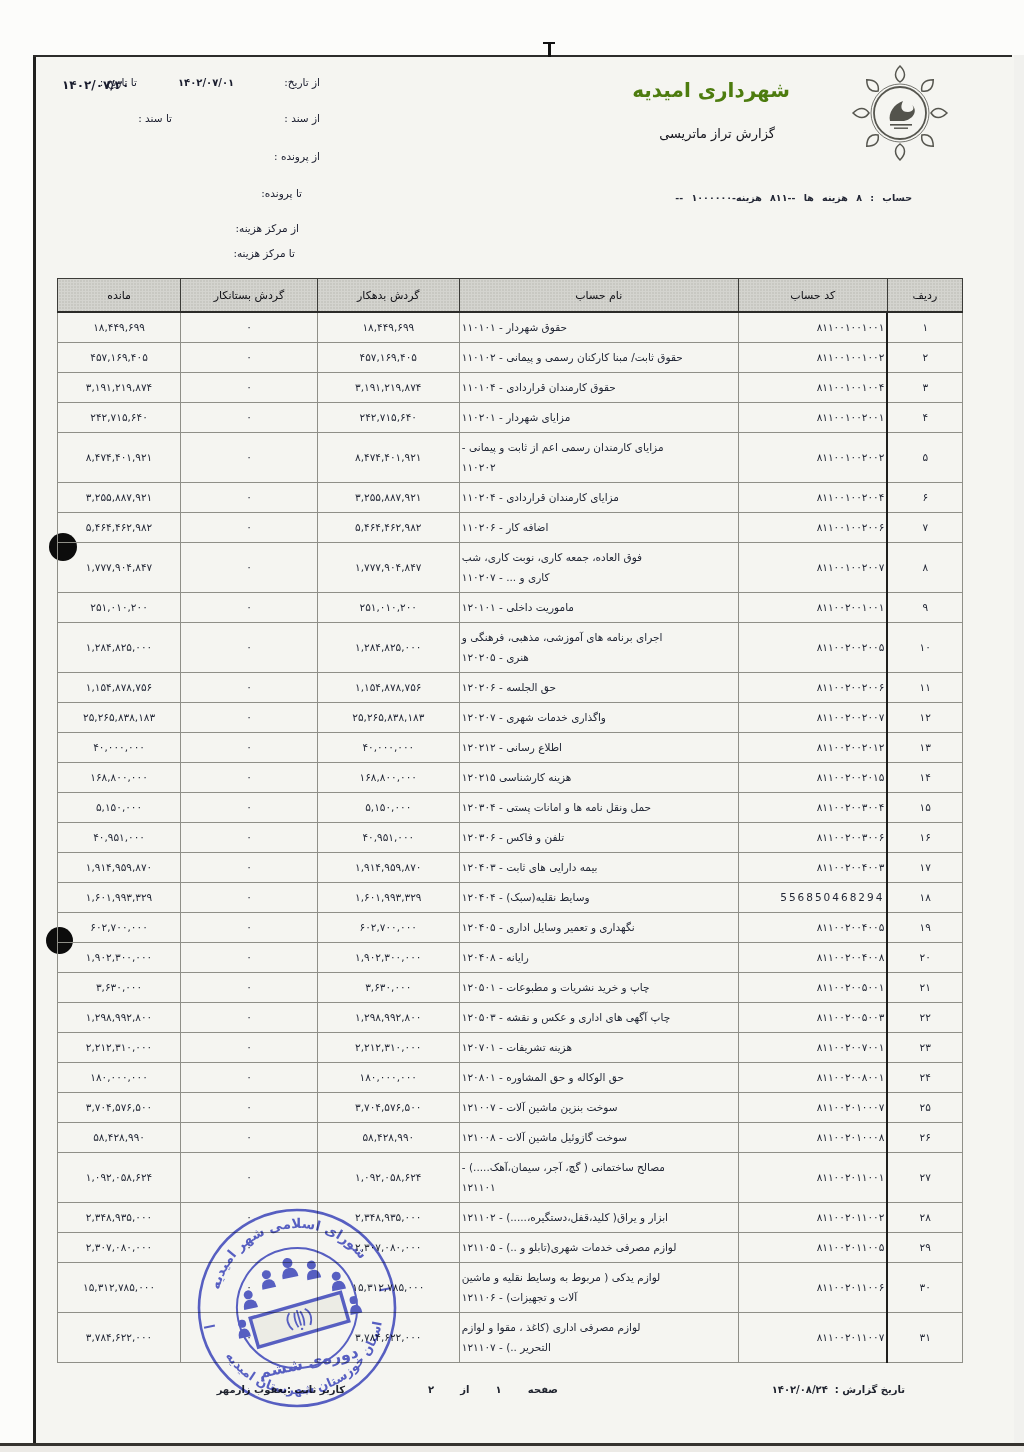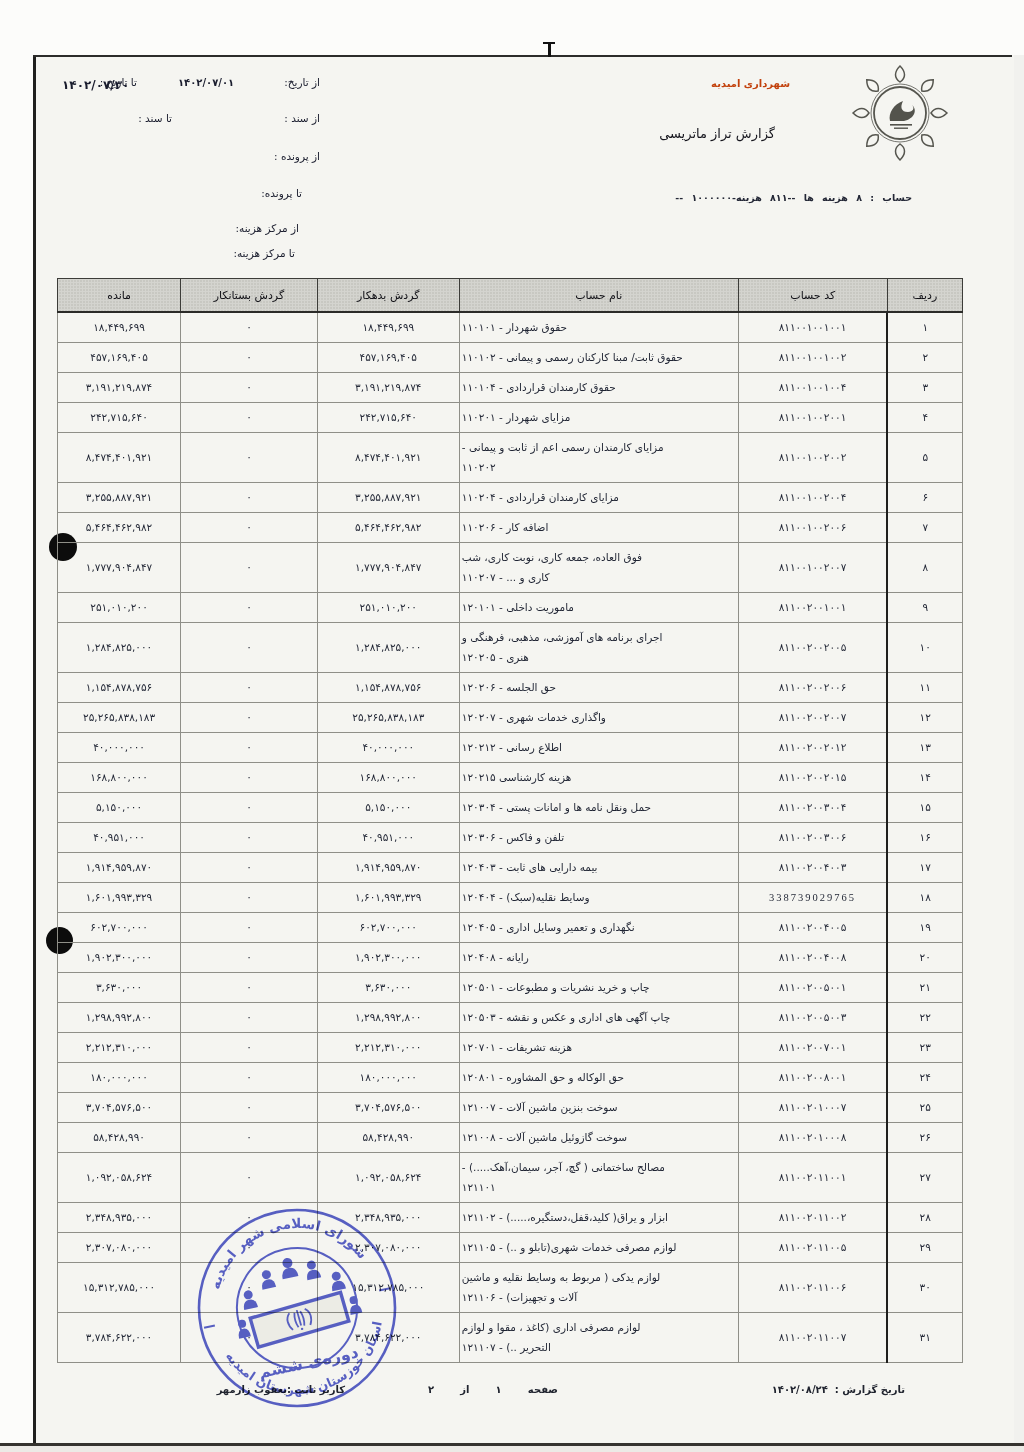--- a/index.html
+++ b/index.html
@@ -12,41 +12,41 @@
   .margin-bottom{position:absolute;left:0;top:1446px;width:1024px;height:6px;background:#eceae6;}
   .edge-left{position:absolute;left:33px;top:55px;width:3px;height:1390px;background:#20201e;}
   .edge-top{position:absolute;left:33px;top:55px;width:979px;height:2px;background:#2c2c2a;}
   .edge-bottom{position:absolute;left:0;top:1443px;width:1024px;height:3px;background:#35332f;}
   .punch{position:absolute;border-radius:50%;background:#0c0c0c;}
   .punch1{left:49px;top:533px;width:28px;height:28px;}
   .punch2{left:46px;top:927px;width:27px;height:27px;}
   .tick-v{position:absolute;left:548px;top:42px;width:3px;height:15px;background:#111;}
   .tick-h{position:absolute;left:543px;top:42px;width:12px;height:2px;background:#111;}
   
-  .org-title{position:absolute;right:234px;top:78px;font-size:10px;font-weight:bold;color:#c2410c;}
+  .org-title{position:absolute;right:234px;top:78px;font-size:20px;font-weight:bold;color:#4d7c0f;}
   .report-title{position:absolute;right:249px;top:126px;font-size:13px;font-weight:normal;color:#14141c;}
   .flabel{position:absolute;font-size:10.5px;font-weight:normal;color:#1a1d2e;direction:rtl;white-space:nowrap;}
   .fvalue{position:absolute;font-size:10px;font-weight:bold;color:#1a1d2e;white-space:nowrap;}
   .account-scope{position:absolute;right:112px;top:192px;font-size:9.5px;font-weight:bold;
                  color:#232736;direction:rtl;word-spacing:5px;white-space:nowrap;margin-left:40px;}
   .logo-svg{position:absolute;left:850px;top:62px;width:100px;height:102px;}
   
   .table-wrap{position:absolute;left:57px;top:278px;width:906px;}
   table.accounts{width:100%;border-collapse:collapse;direction:rtl;table-layout:fixed;}
   table.accounts th{background-color:#d4d4cf;
       background-image:radial-gradient(#a2a29a 0.7px, rgba(0,0,0,0) 0.9px);
       background-size:3px 3px;
       border:1px solid #3c3c38;border-bottom:2.5px solid #2b2b28;
       height:30px;font-size:11px;font-weight:normal;color:#101016;}
   table.accounts td{border:1px solid #8f8f88;border-top-color:#62625c;
       font-size:10.5px;color:#1f2433;padding:1px 2px;vertical-align:middle;}
   table.accounts tr{height:30px;}
   table.accounts tr.tall{height:50px;}
   td.c-row{text-align:center;border-left:2.5px solid #1f1f1d !important;}
-  td.c-code{text-align:center;padding-left:4px;letter-spacing:2px;white-space:nowrap;font-family:Liberation Serif, serif;}
+  td.c-code{text-align:right;padding-left:4px;letter-spacing:2px;white-space:nowrap;}
   td.c-name{text-align:left;padding:0 5px;direction:rtl;}
   td.c-name .cell-text{white-space:nowrap;}
   tr.tall td.c-name .cell-text{white-space:normal;display:inline-block;max-width:205px;line-height:1.95;}
   td.c-debit,td.c-credit,td.c-balance{text-align:center;}
   
   .footer-item{position:absolute;font-size:10px;font-weight:bold;color:#20242f;
                direction:rtl;white-space:nowrap;}
   .page-indicator{position:absolute;left:428px;top:1384px;width:130px;display:flex;
                   justify-content:space-between;direction:rtl;font-size:10px;font-weight:bold;color:#20242f;}
   
@@ -260,21 +260,21 @@
           <tr>
             <td class="c-row"><span class="cell-text">۱۷</span></td>
             <td class="c-code"><span class="cell-text">۸۱۱۰۰۲۰۰۴۰۰۳</span></td>
             <td class="c-name"><span class="cell-text">بیمه دارایی های ثابت - ۱۲۰۴۰۳</span></td>
             <td class="c-debit"><span class="cell-text">۱,۹۱۴,۹۵۹,۸۷۰</span></td>
             <td class="c-credit"><span class="cell-text">۰</span></td>
             <td class="c-balance"><span class="cell-text">۱,۹۱۴,۹۵۹,۸۷۰</span></td>
           </tr>
           <tr>
             <td class="c-row"><span class="cell-text">۱۸</span></td>
-            <td class="c-code"><span class="cell-text">338739029765</span></td>
+            <td class="c-code"><span class="cell-text">556850468294</span></td>
             <td class="c-name"><span class="cell-text">وسایط نقلیه(سبک) - ۱۲۰۴۰۴</span></td>
             <td class="c-debit"><span class="cell-text">۱,۶۰۱,۹۹۳,۳۲۹</span></td>
             <td class="c-credit"><span class="cell-text">۰</span></td>
             <td class="c-balance"><span class="cell-text">۱,۶۰۱,۹۹۳,۳۲۹</span></td>
           </tr>
           <tr>
             <td class="c-row"><span class="cell-text">۱۹</span></td>
             <td class="c-code"><span class="cell-text">۸۱۱۰۰۲۰۰۴۰۰۵</span></td>
             <td class="c-name"><span class="cell-text">نگهداری و تعمیر وسایل اداری - ۱۲۰۴۰۵</span></td>
             <td class="c-debit"><span class="cell-text">۶۰۲,۷۰۰,۰۰۰</span></td>

